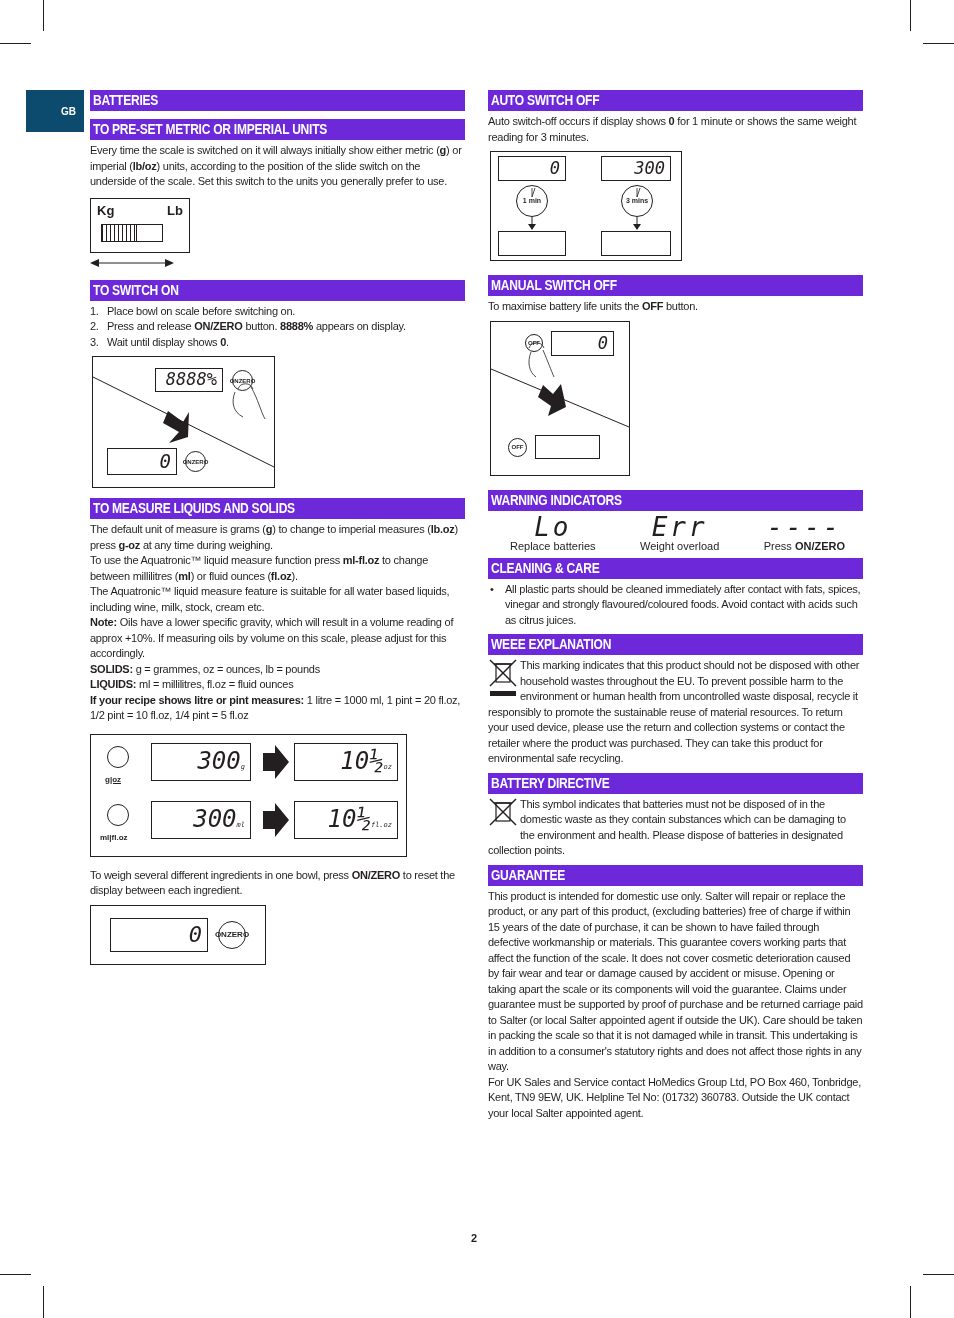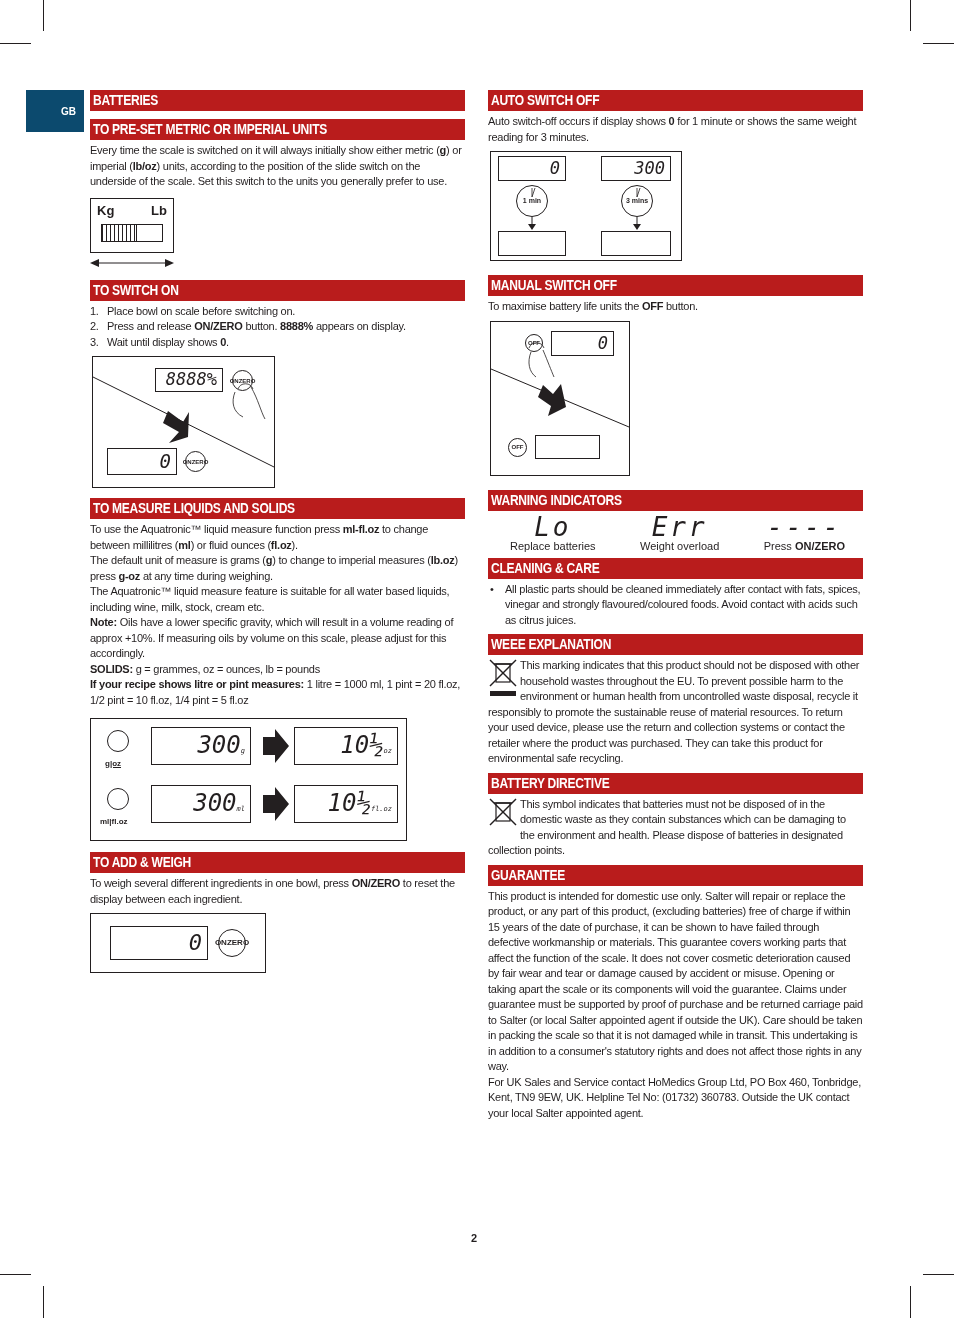--- a/index.html
+++ b/index.html
@@ -4,21 +4,21 @@
 <style>
   html,body{margin:0;padding:0;background:#fff;}
   body{width:954px;height:1318px;position:relative;overflow:hidden;
     font-family:"Liberation Sans Narrow","Liberation Sans",sans-serif;color:#231f20;}
   .cm{position:absolute;background:#231f20;}
   .gb{position:absolute;left:26px;top:90px;width:58px;height:42px;background:#0c4a6e;color:#fff;
     font:bold 10px "Liberation Sans",sans-serif;display:flex;align-items:center;justify-content:flex-end;padding-right:8px;box-sizing:border-box;}
   .col{position:absolute;top:90px;width:375px;}
   .col.left{left:90px;}
   .col.right{left:488px;}
-  .hdr{background:#b91c1c;color:#fff;font:bold 14px "Liberation Sans",sans-serif;letter-spacing:-0.3px;
+  .hdr{background:#6d28d9;color:#fff;font:bold 14px "Liberation Sans",sans-serif;letter-spacing:-0.3px;
     height:21px;line-height:21px;padding-left:3px;transform-origin:left;margin-bottom:3px;}
   .hdr span{display:inline-block;transform:scaleX(0.86);transform-origin:left;}
   .txt{font-size:11px;line-height:15.5px;letter-spacing:-0.25px;}
   .txt p{margin:0;}
   .txt b{font-weight:bold;}
   .sec{margin-bottom:6px;}
   ol{margin:0;padding-left:0;list-style:none;}
   ol li{padding-left:17px;position:relative;}
   ol li .n{position:absolute;left:0;}
   ul{margin:0;padding-left:0;list-style:none;}
@@ -54,21 +54,21 @@
   <div class="sec">
     <div class="hdr"><span>BATTERIES</span></div>
   </div>
 
   <div class="sec" style="margin-top:8px;">
     <div class="hdr"><span>TO PRE-SET METRIC OR IMPERIAL UNITS</span></div>
     <div class="txt">
         <p><span>Every time the scale is switched on it will always initially show either metric (</span><b>g</b><span>) or imperial (</span><b>lb/oz</b><span>) units, according to the position of the slide switch on the underside of the scale. Set this switch to the units you generally prefer to use.</span></p>
       </div>
     <div style="position:relative;width:84px;height:70px;margin-top:8px;">
-      <div style="position:absolute;left:0;top:0;width:84px;height:55px;border:1px solid #231f20;box-sizing:border-box;">
+      <div style="position:absolute;left:0;top:0;width:100px;height:55px;border:1px solid #231f20;box-sizing:border-box;">
         <span style="position:absolute;left:6px;top:4px;font:bold 13px 'Liberation Sans',sans-serif;">Kg</span>
         <span style="position:absolute;right:6px;top:4px;font:bold 13px 'Liberation Sans',sans-serif;">Lb</span>
         <div style="position:absolute;left:10px;top:25px;width:62px;height:18px;border:1.5px solid #231f20;box-sizing:border-box;">
           <div style="width:34px;height:100%;border-right:1.5px solid #231f20;background:repeating-linear-gradient(90deg,#231f20 0 1px,#fff 1px 4px);"></div>
         </div>
       </div>
       <svg width="84" height="10" style="position:absolute;left:0;top:60px;">
         <line x1="6" y1="5" x2="78" y2="5" stroke="#231f20" stroke-width="1"></line>
         <polygon points="0,5 9,1 9,9" fill="#231f20"></polygon>
           <polygon points="84,5 75,1 75,9" fill="#231f20"></polygon>
@@ -102,25 +102,26 @@
           <span>ON</span>
           <br>
           <span>ZERO</span>
         </div>
     </div>
   </div>
 
   <div class="sec" style="margin-top:10px;">
     <div class="hdr"><span>TO MEASURE LIQUIDS AND SOLIDS</span></div>
     <div class="txt">
+      <p><span>The default unit of measure is grams (</span><b>g</b><span>) to change to imperial measures (</span><b>lb.oz</b><span>) press </span><b>g-oz</b><span> at any time during weighing.</span></p>
       <p><span>To use the Aquatronic™ liquid measure function press </span><b>ml-fl.oz</b><span> to change between millilitres (</span><b>ml</b><span>) or fluid ounces (</span><b>fl.oz</b><span>).</span></p>
-      <p><span>The default unit of measure is grams (</span><b>g</b><span>) to change to imperial measures (</span><b>lb.oz</b><span>) press </span><b>g-oz</b><span> at any time during weighing.</span></p>
       <p>The Aquatronic™ liquid measure feature is suitable for all water based liquids, including wine, milk, stock, cream etc.</p>
       <p><b>Note:</b><span> Oils have a lower specific gravity, which will result in a volume reading of approx +10%. If measuring oils by volume on this scale, please adjust for this accordingly.</span></p>
       <p><b>SOLIDS:</b><span> g = grammes, oz = ounces, lb = pounds</span></p>
+      <p><b>LIQUIDS:</b><span> ml = millilitres, fl.oz = fluid ounces</span></p>
       <p><b>If your recipe shows litre or pint measures:</b><span> 1 litre = 1000 ml, 1 pint = 20 fl.oz, 1/2 pint = 10 fl.oz, 1/4 pint = 5 fl.oz</span></p>
     </div>
     <div class="fig" style="width:317px;height:123px;margin-top:10px;">
 
       <div class="btn" style="left:16px;top:11px;width:22px;height:22px;border-width:1px;"></div>
       <div style="position:absolute;left:14px;top:40px;font:bold 8px 'Liberation Sans',sans-serif;text-decoration:underline;">g|oz</div>
       <div class="lcd" style="left:60px;top:8px;width:100px;height:38px;font-size:24px;line-height:34px;"><span>300</span><span style="font-size:7px;">g</span></div>
       <svg width="26" height="34" style="position:absolute;left:172px;top:10px;">
           <polygon points="0,8 12,8 12,0 26,17 12,34 12,26 0,26" fill="#231f20"></polygon>
         </svg>
@@ -130,21 +131,20 @@
       <div style="position:absolute;left:9px;top:98px;font:bold 8px 'Liberation Sans',sans-serif;">ml|fl.oz</div>
       <div class="lcd" style="left:60px;top:66px;width:100px;height:38px;font-size:24px;line-height:34px;"><span>300</span><span style="font-size:7px;">ml</span></div>
       <svg width="26" height="34" style="position:absolute;left:172px;top:68px;">
           <polygon points="0,8 12,8 12,0 26,17 12,34 12,26 0,26" fill="#231f20"></polygon>
         </svg>
       <div class="lcd" style="left:203px;top:66px;width:104px;height:38px;font-size:24px;line-height:34px;"><span>10½</span><span style="font-size:7px;">fl.oz</span></div>
     </div>
   </div>
 
   <div class="sec" style="margin-top:11px;">
-    <div class="hdr"><span>TO ADD &amp; WEIGH</span></div>
     <div class="txt">
         <p><span>To weigh several different ingredients in one bowl, press </span><b>ON/ZERO</b><span> to reset the display between each ingredient.</span></p>
       </div>
     <div class="fig" style="width:176px;height:60px;margin-top:6px;">
       <div class="lcd" style="left:19px;top:12px;width:98px;height:34px;font-size:22px;line-height:31px;">0</div>
       <div class="btn" style="left:127px;top:15px;width:28px;height:28px;font-size:8px;line-height:8px;">
           <span>ON</span>
           <br>
           <span>ZERO</span>
         </div>

